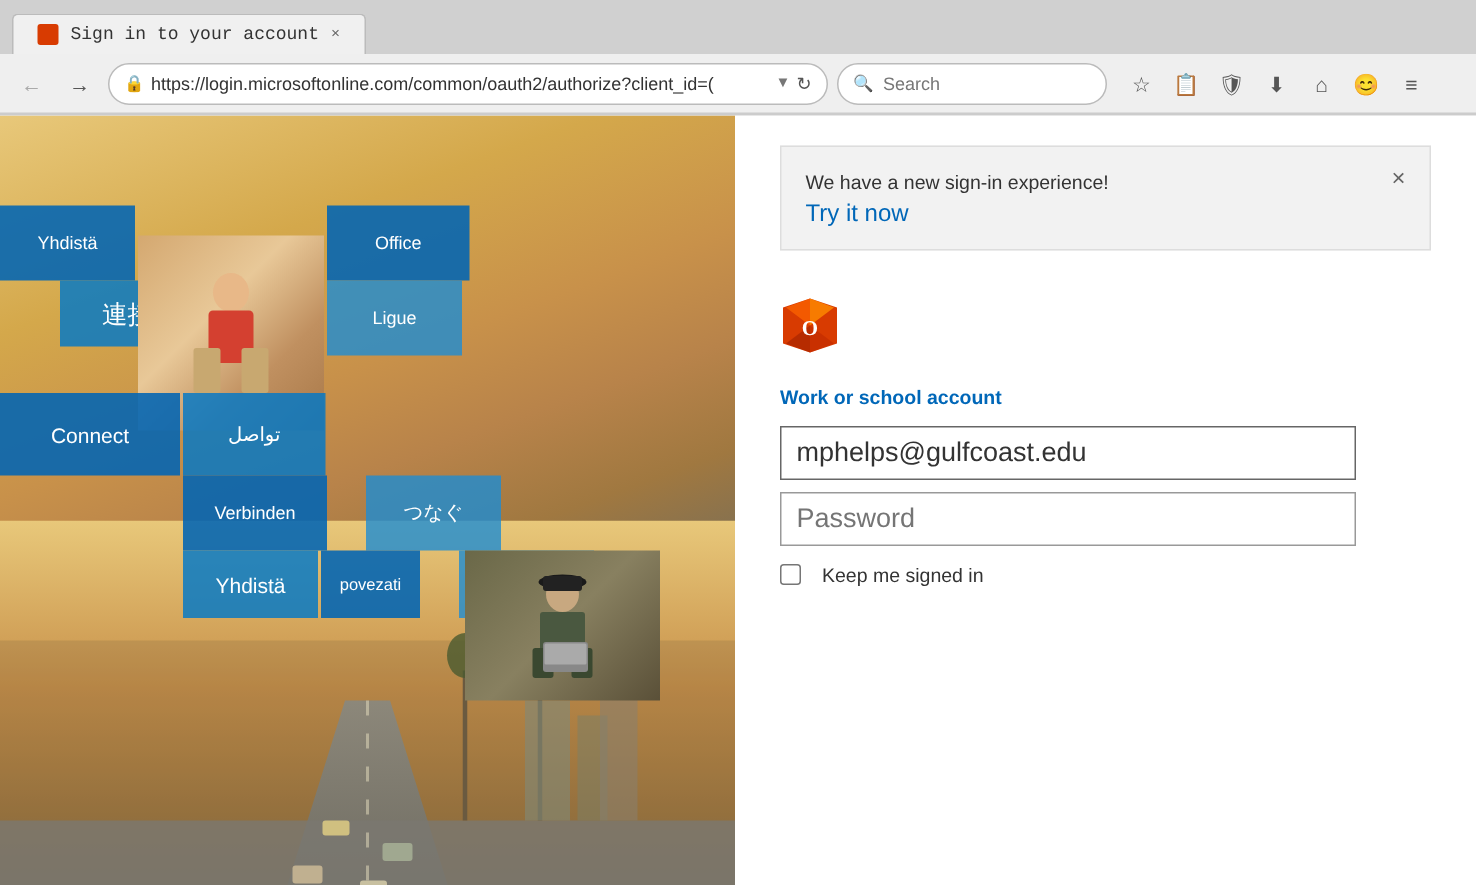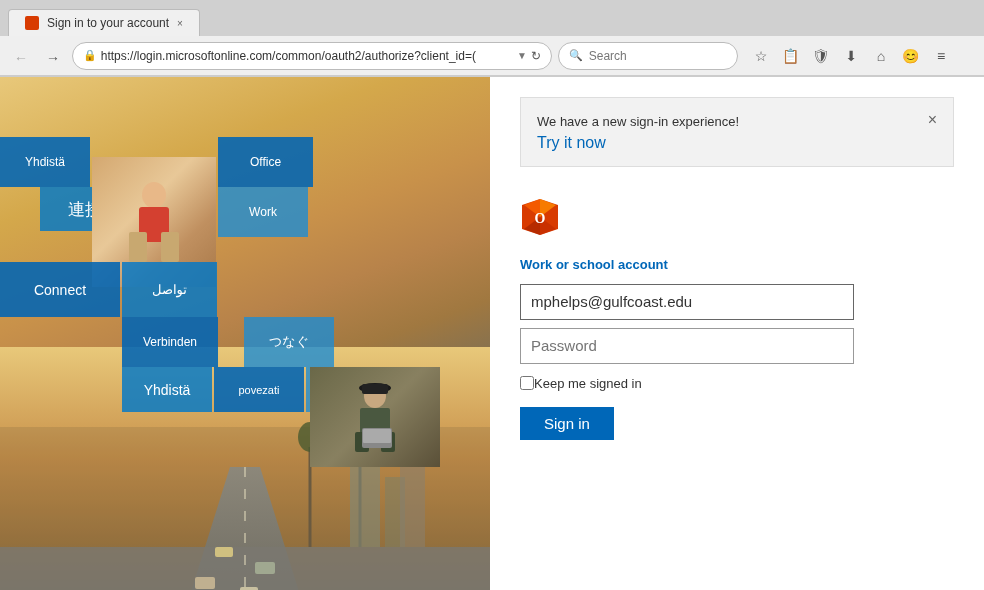--- a/index.html
+++ b/index.html
@@ -23,20 +23,21 @@
       border: 1px solid #bbb;
       border-bottom: none;
       border-radius: 4px 4px 0 0;
       padding: 6px 16px;
       font-size: 12px;
       color: #333;
       display: flex;
       align-items: center;
       gap: 8px;
       min-width: 180px;
+      font-family: Liberation Mono, monospace;
     }
     .tab-favicon {
       width: 14px;
       height: 14px;
       background: #d83b01;
       border-radius: 2px;
       display: inline-block;
     }
     .tab-close {
       margin-left: auto;
@@ -232,37 +233,37 @@
       padding: 10px 30px;
     }
     .form-label {
       font-size: 13px;
       font-weight: 600;
       color: #0067b8;
       margin-bottom: 12px;
       display: block;
     }
     .form-input {
-      width: 334px;
+      width: 384px;
       height: 36px;
       border: 1px solid #999;
       padding: 6px 10px;
-      font-size: 15px;
+      font-size: 18px;
       color: #333;
       display: block;
       margin-bottom: 8px;
       outline: none;
     }
     .form-input.has-value {
       border-color: #666;
     }
     .checkbox-row {
       display: flex;
       align-items: center;
-      gap: 0;
+      gap: 14px;
       margin: 12px 0 16px 0;
     }
     .checkbox-row input[type="checkbox"] {
       width: 14px; height: 14px;
       cursor: pointer;
     }
     .checkbox-label {
       font-size: 13px;
       color: #333;
     }
@@ -386,33 +387,33 @@
       <div class="tile tile-photo" style="top:80px;left:92px;width:124px;height:130px;background:linear-gradient(135deg,#d4a870 0%,#e8c898 40%,#c09060 70%,#a87848 100%);">
 
         <svg width="60" height="90" viewBox="0 0 60 90">
           <ellipse cx="30" cy="18" rx="12" ry="13" fill="#e8b888"></ellipse>
           <rect x="15" y="30" width="30" height="35" fill="#d44030" rx="3"></rect>
           <rect x="5" y="55" width="18" height="30" fill="#c8a870" rx="2"></rect>
           <rect x="37" y="55" width="18" height="30" fill="#c8a870" rx="2"></rect>
         </svg>
       </div>
 
-      <div class="tile tile-blue-light" style="top:110px;left:218px;width:90px;height:50px;font-size:12px;">Work</div>
+      <div class="tile tile-blue-light" style="top:110px;left:218px;width:90px;height:50px;font-size:12px;">Ligue</div>
 
       <div class="tile tile-blue-dark" style="top:185px;left:0;width:120px;height:55px;font-size:14px;">Connect</div>
 
       <div class="tile tile-blue-med" style="top:185px;left:122px;width:95px;height:55px;font-size:13px;">تواصل</div>
 
       <div class="tile tile-blue-dark" style="top:240px;left:122px;width:96px;height:50px;font-size:12px;">Verbinden</div>
 
       <div class="tile tile-blue-light" style="top:240px;left:244px;width:90px;height:50px;font-size:13px;">つなぐ</div>
 
       <div class="tile tile-blue-med" style="top:290px;left:122px;width:90px;height:45px;font-size:14px;">Yhdistä</div>
 
-      <div class="tile tile-blue-dark" style="top:290px;left:214px;width:90px;height:45px;font-size:11px;">povezati</div>
+      <div class="tile tile-blue-dark" style="top:290px;left:214px;width:66px;height:45px;font-size:11px;">povezati</div>
 
       <div class="tile tile-blue-light" style="top:290px;left:306px;width:90px;height:45px;font-size:11px;">להתחבר</div>
 
       <div class="tile tile-photo" style="top:290px;left:310px;width:130px;height:100px;background:linear-gradient(135deg,#6a6848 0%,#888060 50%,#5a5038 100%);">
         <svg width="70" height="75" viewBox="0 0 70 75">
           <ellipse cx="35" cy="16" rx="11" ry="12" fill="#c8a880"></ellipse>
 
           <ellipse cx="35" cy="8" rx="16" ry="5" fill="#1a1a1a"></ellipse>
           <rect x="22" y="4" width="26" height="10" fill="#222" rx="2"></rect>
           <rect x="20" y="28" width="30" height="28" fill="#4a5840" rx="2"></rect>
@@ -452,18 +453,17 @@
 
       <input class="form-input has-value" type="email" value="mphelps@gulfcoast.edu" style="">
 
       <input class="form-input" type="password" placeholder="Password" style="">
 
       <div class="checkbox-row">
         <input type="checkbox" id="keepSignedIn" style="">
         <label for="keepSignedIn" class="checkbox-label">Keep me signed in</label>
       </div>
 
-      <button class="signin-btn">Sign in</button>
 
       <br>
     </div>
   </div>
 </div>
 
 </body></html>

